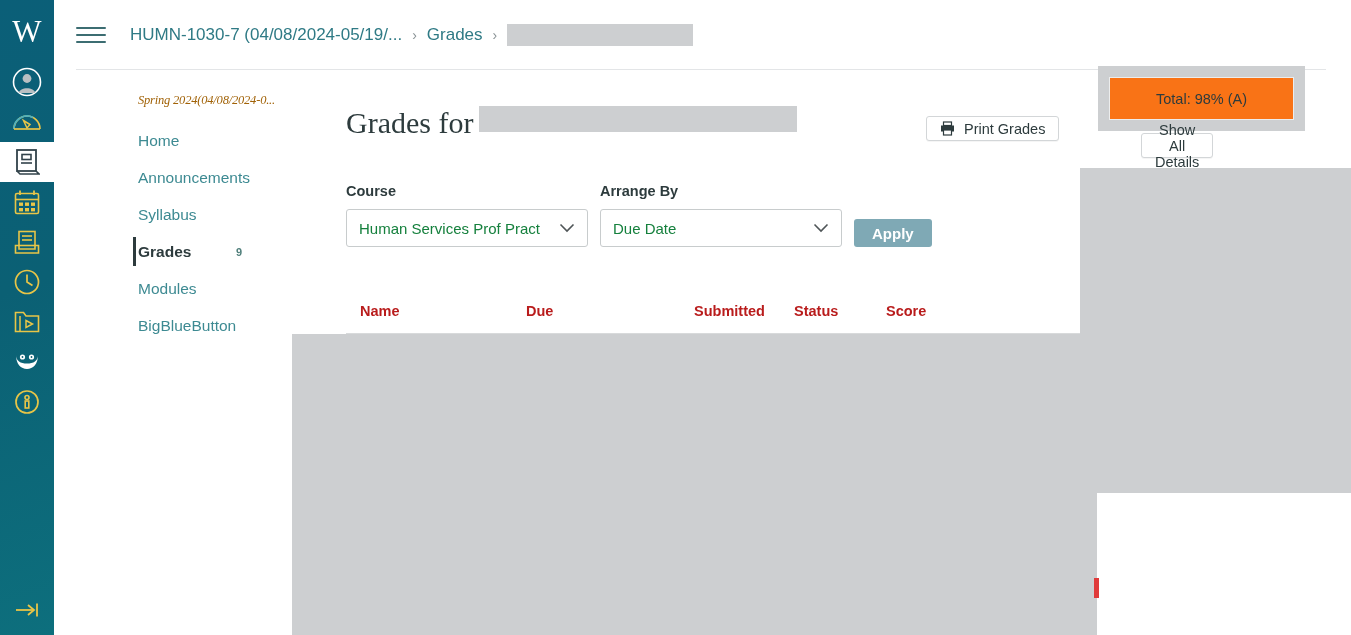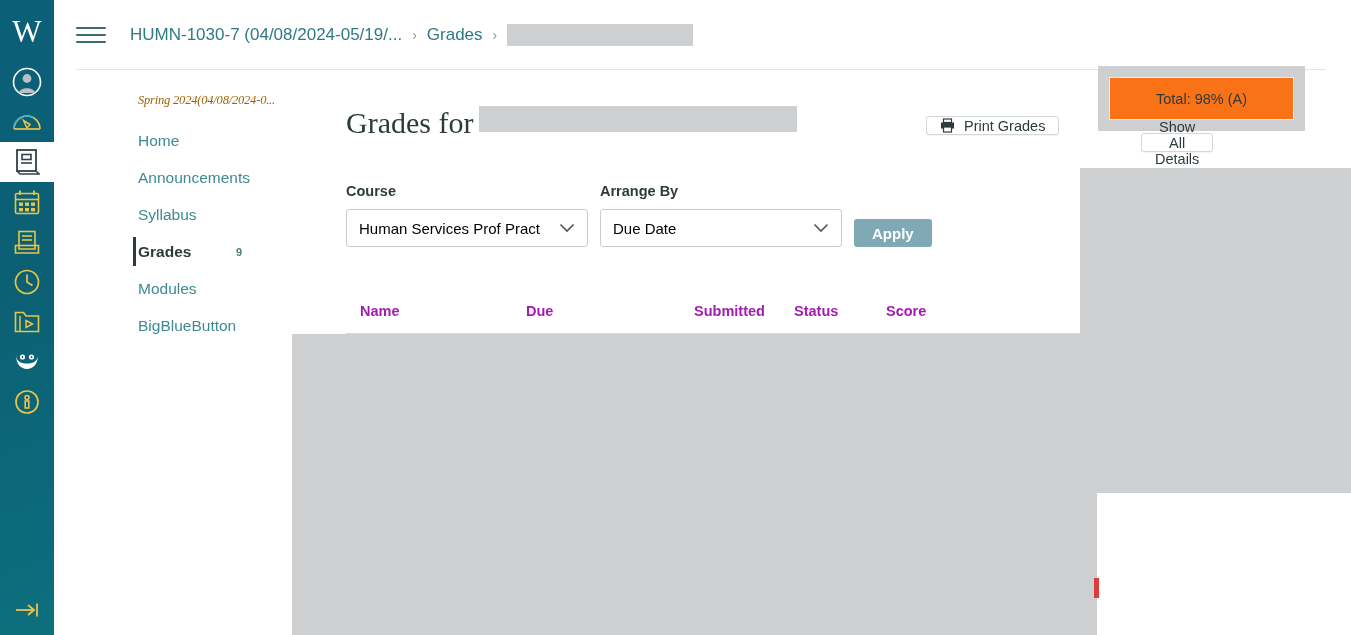--- a/index.html
+++ b/index.html
@@ -85,21 +85,21 @@
     font-size: 30px; font-weight: 400; color: #2d3b3d; white-space: nowrap;
     line-height: 36px;
   }
   .title-redact { display: inline-block; width: 318px; height: 26px;
     background: #cdcfd1; vertical-align: 1px; margin-left: 6px; }
 
   .btn {
     font-family: "Liberation Sans", sans-serif;
     font-size: 14.5px; color: #2d3b3d;
     background: #ffffff; border: 1px solid #d3d6d8; border-radius: 3px;
-    padding: 0 13px; height: 19px; display: inline-flex; align-items: center;
+    padding: 0 13px; height: 25px; display: inline-flex; align-items: center;
     gap: 9px; cursor: pointer; box-shadow: 0 1px 0 rgba(0,0,0,0.04);
   }
   .print-btn { position: absolute; left: 580px; top: 45px; }
 
   .total-wrap { position: absolute; left: 795px; top: 0px; }
   .total-redact {
     background: #cdcfd1; padding: 11px; display: inline-block;
     position: absolute; left: -43px; top: -5px;
   }
   .total-box {
@@ -110,35 +110,35 @@
   }
   .details-btn { position: absolute; left: 0px; top: 62px; }
 
   
   .filters { position: absolute; left: 0; top: 112px; display: flex; align-items: flex-end; gap: 12px; }
   .field { display: flex; flex-direction: column; }
   .field-label { font-size: 14.5px; font-weight: 700; color: #2d3b3d; margin-bottom: 10px; }
   .select {
     height: 38px; border: 1px solid #c8cccd; border-radius: 3px; background: #fff;
     display: flex; align-items: center; padding: 0 12px;
-    font-size: 15px; color: #000000; cursor: pointer;
+    font-size: 15px; color: #15803d; cursor: pointer;
   }
   .select .sel-val { white-space: nowrap; }
   .select .chev { margin-left: auto; padding-left: 14px; color: #4f5557; }
   .select.course { width: 242px; }
   .select.arrange { width: 242px; }
   .apply-btn {
     height: 28px; padding: 0 18px; border: none; border-radius: 3px;
     background: #7fa9b5; color: #ffffff; font-size: 15px; font-weight: 700;
     cursor: pointer; font-family: "Liberation Sans", sans-serif;
   }
 
   
   .grades-table { position: absolute; left: 0; top: 232px; right: 0; }
-  .gt-head { display: flex; font-size: 14.5px; font-weight: 700; color: #a21caf;
+  .gt-head { display: flex; font-size: 14.5px; font-weight: 700; color: #b91c1c;
     padding-bottom: 14px; border-bottom: 1px solid #d8dadb; }
   .th-name { width: 180px; padding-left: 14px; }
   .th-due { width: 168px; }
   .th-sub { width: 100px; }
   .th-status { width: 92px; }
   .th-score { width: 80px; }
 
   
   .redact { position: absolute; background: #cdcfd1; z-index: 3; }
   .white-block { position: absolute; background: #ffffff; z-index: 4; }

